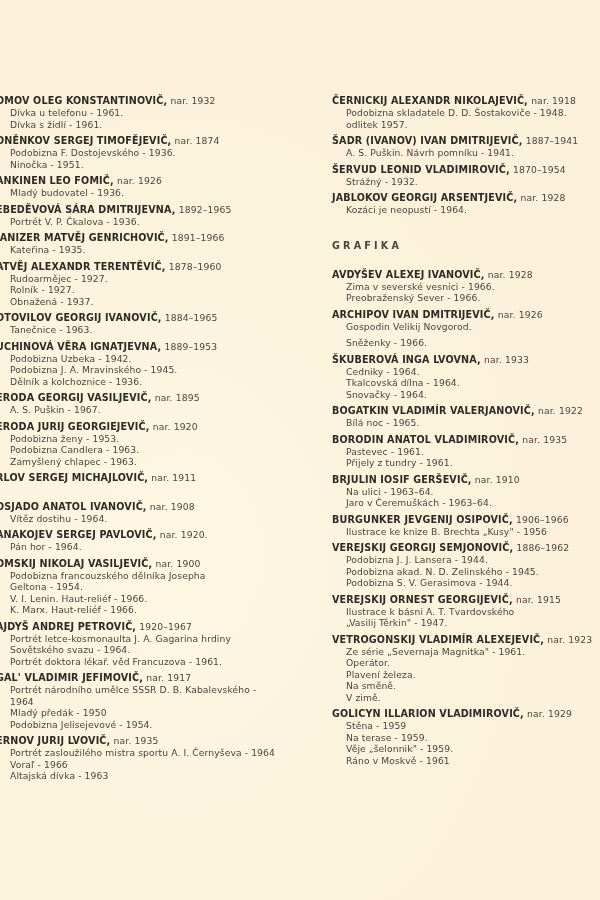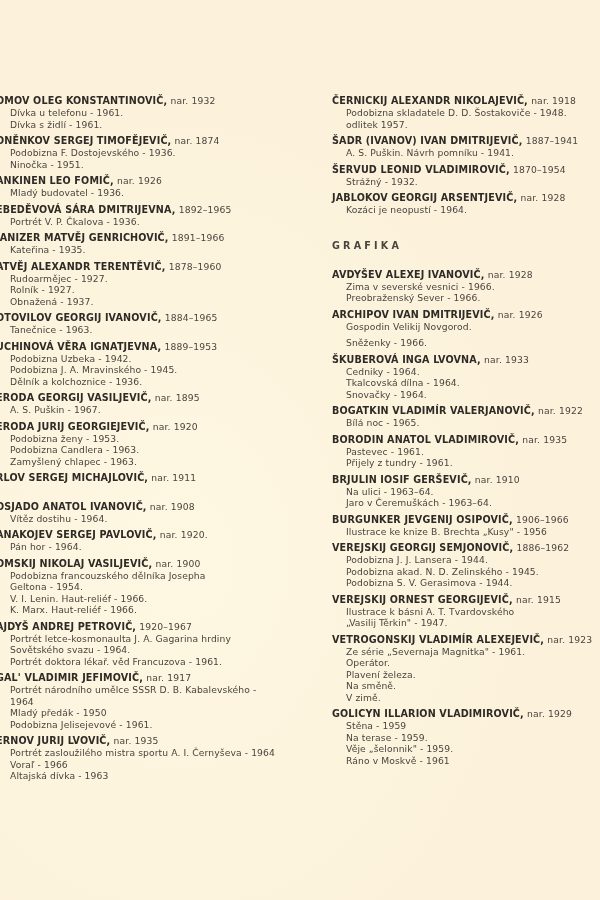--- a/index.html
+++ b/index.html
@@ -173,21 +173,21 @@
           <li class="work">Sovětského svazu - 1964.</li>
           <li class="work">Portrét doktora lékař. věd Francuzova - 1961.</li>
         </ul>
       </div>
       <div class="entry">
         <div class="name-line"><span class="name">GAL' VLADIMIR JEFIMOVIČ,</span> <span class="dates">nar. 1917</span></div>
         <ul class="works">
           <li class="work">Portrét národního umělce SSSR D. B. Kabalevského -</li>
           <li class="work">1964</li>
           <li class="work">Mladý předák - 1950</li>
-          <li class="work">Podobizna Jelisejevové - 1961.</li>
+          <li class="work">Podobizna Jelisejevové - 1954.</li>
         </ul>
       </div>
       <div class="entry">
         <div class="name-line"><span class="name">ERNOV JURIJ LVOVIČ,</span> <span class="dates">nar. 1935</span></div>
         <ul class="works">
           <li class="work">Portrét zasloužilého mistra sportu A. I. Černyševa - 1964</li>
           <li class="work">Voraľ - 1966</li>
           <li class="work">Altajská dívka - 1963</li>
         </ul>
       </div>

